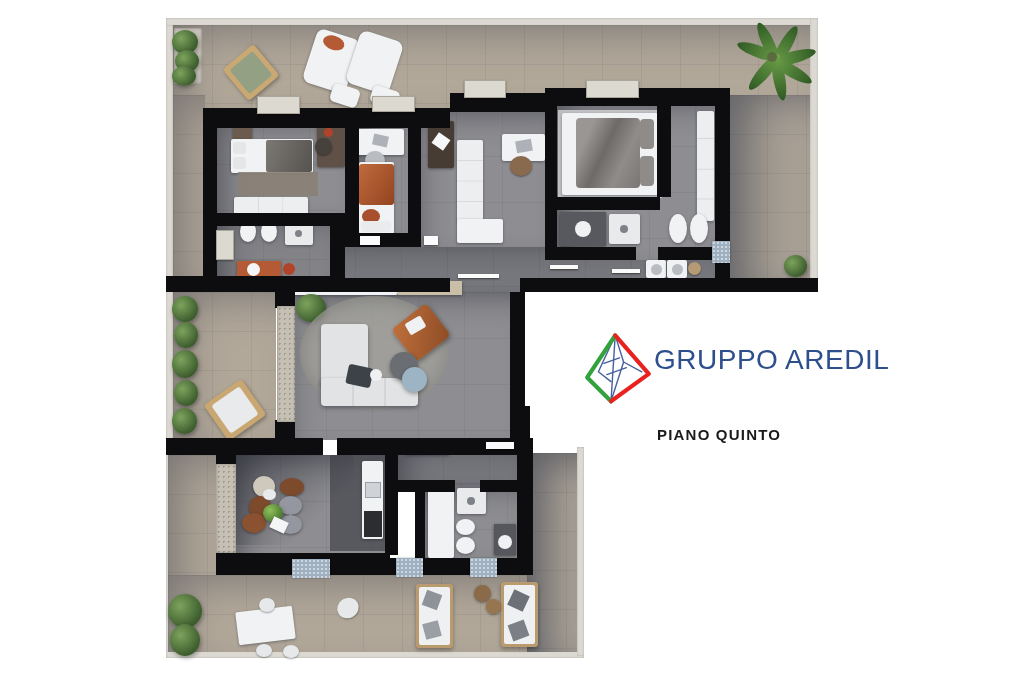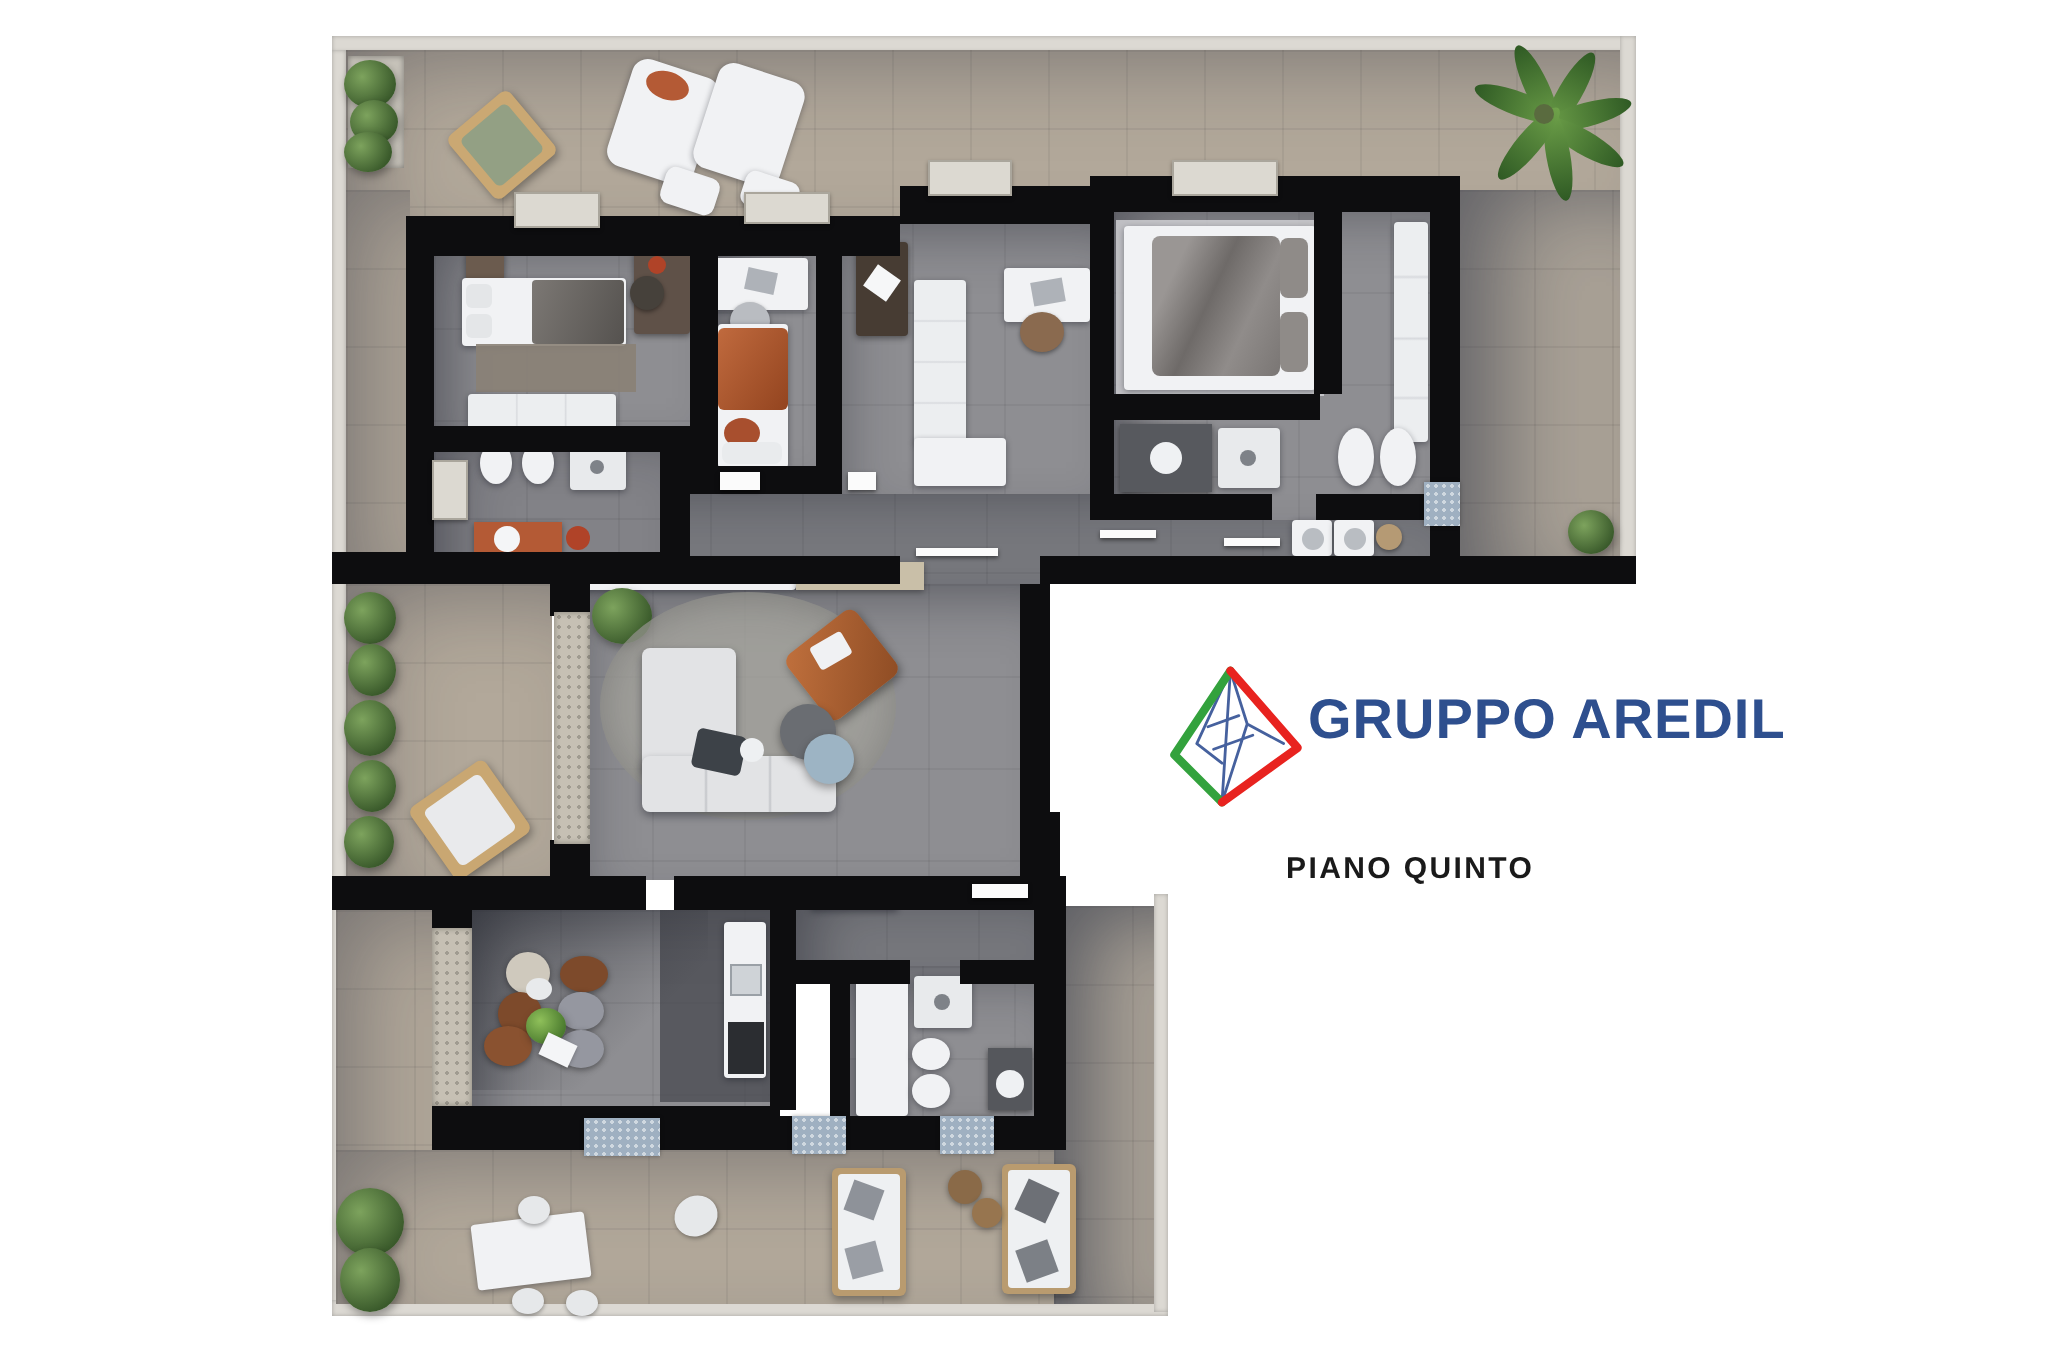--- a/index.html
+++ b/index.html
@@ -32,24 +32,24 @@
        box-shadow:0 0 2px rgba(0,0,0,.3);}
   .door{position:absolute;background:#fbfbfb;box-shadow:0 1px 2px rgba(0,0,0,.5);}
   .bush{position:absolute;border-radius:50%;
         background:radial-gradient(circle at 35% 35%,#7da35d,#3a5a2b 75%);box-shadow:1px 2px 4px rgba(0,0,0,.35);}
   .leaf{position:absolute;width:46px;height:12px;border-radius:50%;
         background:linear-gradient(90deg,#6fa24a,#2f5a24);transform-origin:5px 50%;}
   .dark{position:absolute;background:#4a4038;border-radius:2px;box-shadow:0 1px 3px rgba(0,0,0,.45);}
   .shade{position:absolute;pointer-events:none;}
   
   .brand-title{position:absolute;left:654px;top:344px;color:var(--brand-navy,#2e4f8e);
-               font-size:28px;font-weight:700;letter-spacing:.5px;}
+               font-size:28px;font-weight:400;letter-spacing:.5px;}
   .brand-unit{position:absolute;left:656px;top:386px;color:var(--text-black,#1a1a1a);
               font-size:38px;font-weight:700;letter-spacing:1px;}
-  .brand-floor{position:absolute;left:643px;top:426px;color:var(--text-black,#1a1a1a);
+  .brand-floor{position:absolute;left:657px;top:426px;color:var(--text-black,#1a1a1a);
                font-size:15px;font-weight:700;letter-spacing:1.2px;}
 </style>
 </head>
 <body>
 
 <div class="stage">
 
   <div class="pp" style="left:166px;top:18px;width:652px;height:8px;"></div>
   <div class="pp" style="left:810px;top:18px;width:8px;height:272px;"></div>
   <div class="pp" style="left:166px;top:25px;width:7px;height:632px;"></div>

